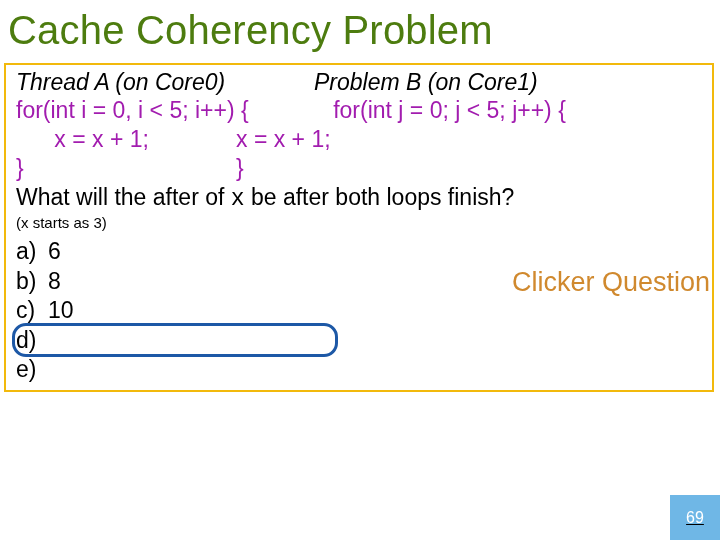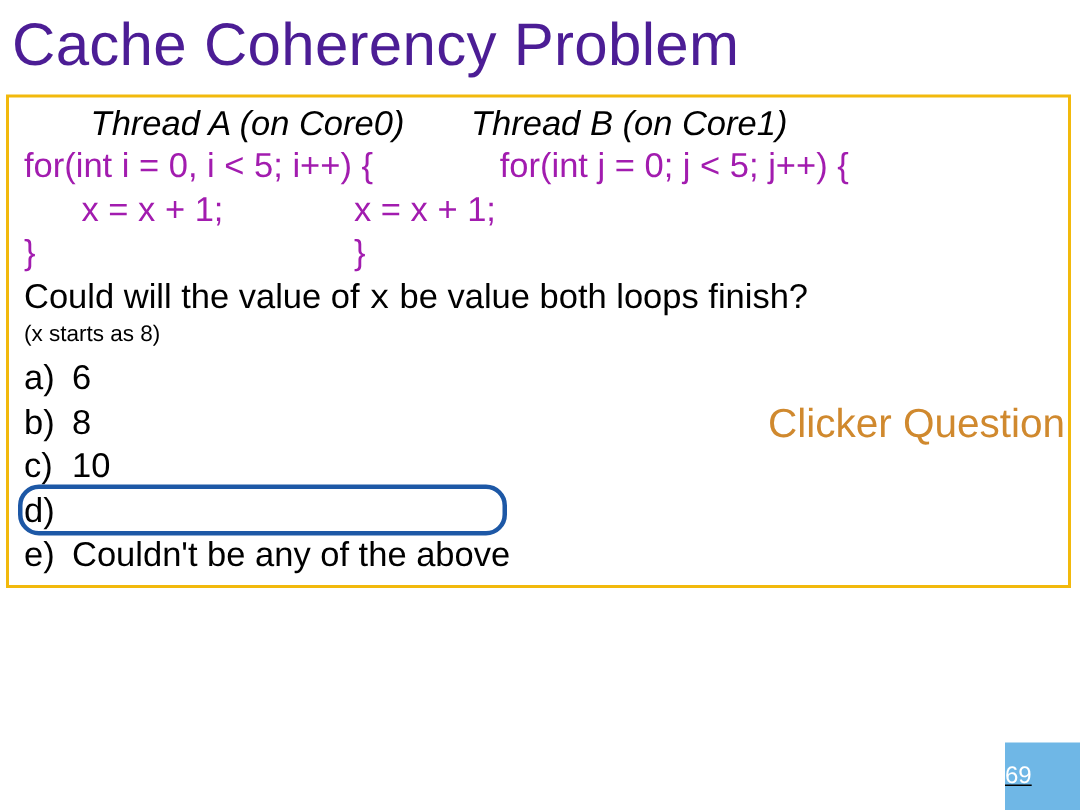--- a/index.html
+++ b/index.html
@@ -1,25 +1,25 @@
 <!DOCTYPE html>
 <html><head>
 <meta charset="utf-8">
 <style>
   * { box-sizing: border-box; margin: 0; padding: 0; }
   html, body { width: 720px; height: 540px; background: #fff; font-family: Arial, Helvetica, sans-serif; overflow: hidden; }
   .slide { position: relative; width: 720px; height: 540px; }
-  .title { font-size: 40px; font-weight: 400; color: #4c1d95; padding: 8px 8px 6px 8px; letter-spacing: 0.2px; }
+  .title { font-size: 40px; font-weight: 400; color: #4d7c0f; padding: 8px 8px 6px 8px; letter-spacing: 0.2px; }
   .yellow-box {
     margin: 4px 6px 0 4px;
     border: 2.5px solid #f2b90c;
     padding: 4px 6px 6px 10px;
     position: relative;
   }
-  .thread-headers { display: flex; text-align: center; }
+  .thread-headers { display: flex; }
   .th-a, .th-b { font-style: italic; font-size: 23px; color: #000; }
   .th-a { width: 298px; }
   .th-b { }
   .code-line { display: flex; font-size: 23px; color: #a21caf; line-height: 1.25; }
   .code-a { width: 298px; white-space: pre; }
   .code-b { white-space: pre; }
   .question { font-size: 23px; color: #000; margin-top: 2px; }
   .xvar { font-family: "Courier New", monospace; }
   .note { font-size: 15px; color: #000; margin-top: 2px; }
   .options-wrap { position: relative; margin-top: 6px; }
@@ -46,76 +46,75 @@
   }
   .pagenum-box {
     position: absolute;
     right: 0;
     bottom: 0;
     width: 50px;
     height: 45px;
     background: #6fb7e6;
     display: flex;
     align-items: center;
-    justify-content: flex-start;
+    justify-content: center;
     text-decoration: underline;
   }
   .pagenum { color: #fff; font-size: 16px; }
 </style>
 </head>
 <body>
 
 <div class="slide">
   <div class="title">Cache Coherency Problem</div>
 
   <div class="yellow-box">
 
     <div class="thread-headers">
       <div class="th-a">Thread A (on Core0)</div>
-      <div class="th-b">Thread B (on Core1)</div>
+      <div class="th-b">Problem B (on Core1)</div>
     </div>
 
     <div class="code-line">
       <div class="code-a">for(int i = 0, i &lt; 5; i++) {</div>
       <div class="code-b">   for(int j = 0; j &lt; 5; j++) {</div>
     </div>
     <div class="code-line">
       <div class="code-a" style="width:220px;">      x = x + 1;</div>
       <div class="code-b">x = x + 1;</div>
     </div>
     <div class="code-line">
       <div class="code-a" style="width:220px;">}</div>
       <div class="code-b">}</div>
     </div>
 
     <div class="question">
-      <span>Could will the value of </span><span class="xvar">x</span><span> be value both loops finish?</span>
+      <span>What will the after of </span><span class="xvar">x</span><span> be after both loops finish?</span>
     </div>
-    <div class="note">(x starts as 8)</div>
+    <div class="note">(x starts as 3)</div>
 
     <div class="options-wrap">
       <div class="options">
         <div class="opt-row">
           <span class="lbl">a)</span>
           <span>6</span>
         </div>
         <div class="opt-row">
           <span class="lbl">b)</span>
           <span>8</span>
         </div>
         <div class="opt-row">
           <span class="lbl">c)</span>
           <span>10</span>
         </div>
         <div class="opt-row">
           <span class="lbl">d)</span>
         </div>
         <div class="opt-row">
           <span class="lbl">e)</span>
-          <span>Couldn't be any of the above</span>
         </div>
       </div>
       <div class="blue-box"></div>
       <div class="clicker">Clicker Question</div>
     </div>
 
   </div>
 
   <div class="pagenum-box">
     <span class="pagenum">69</span>

